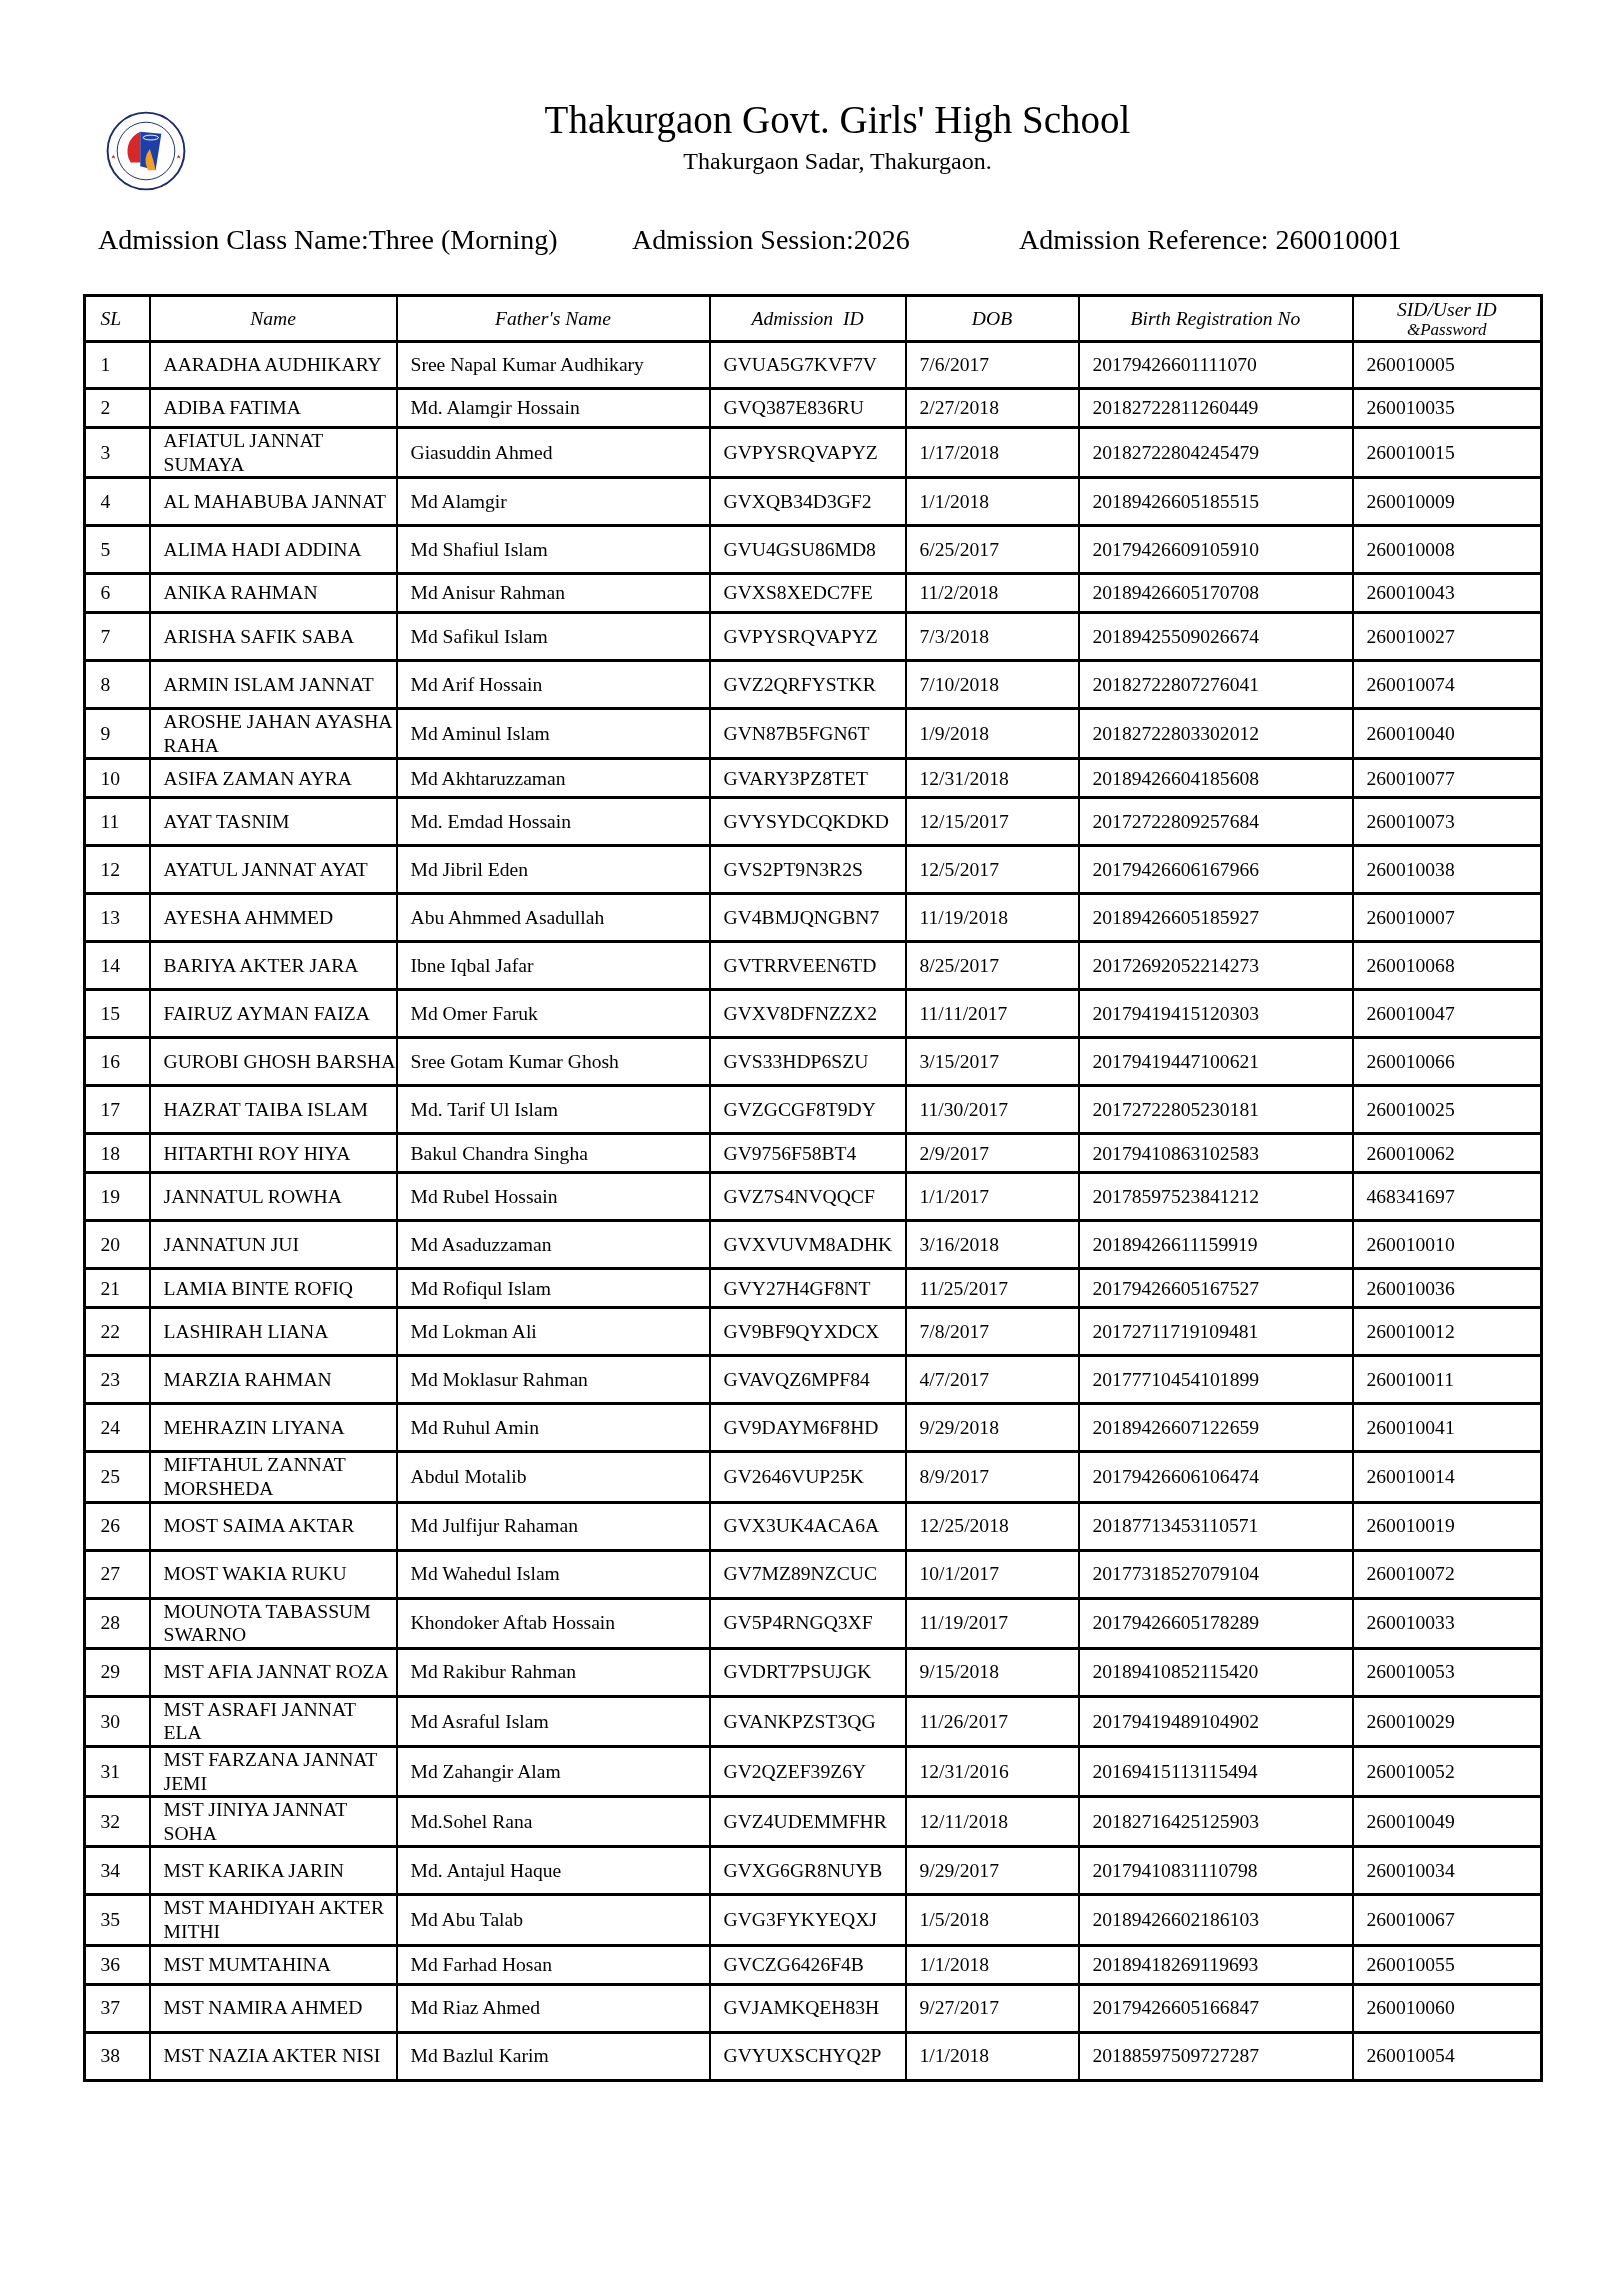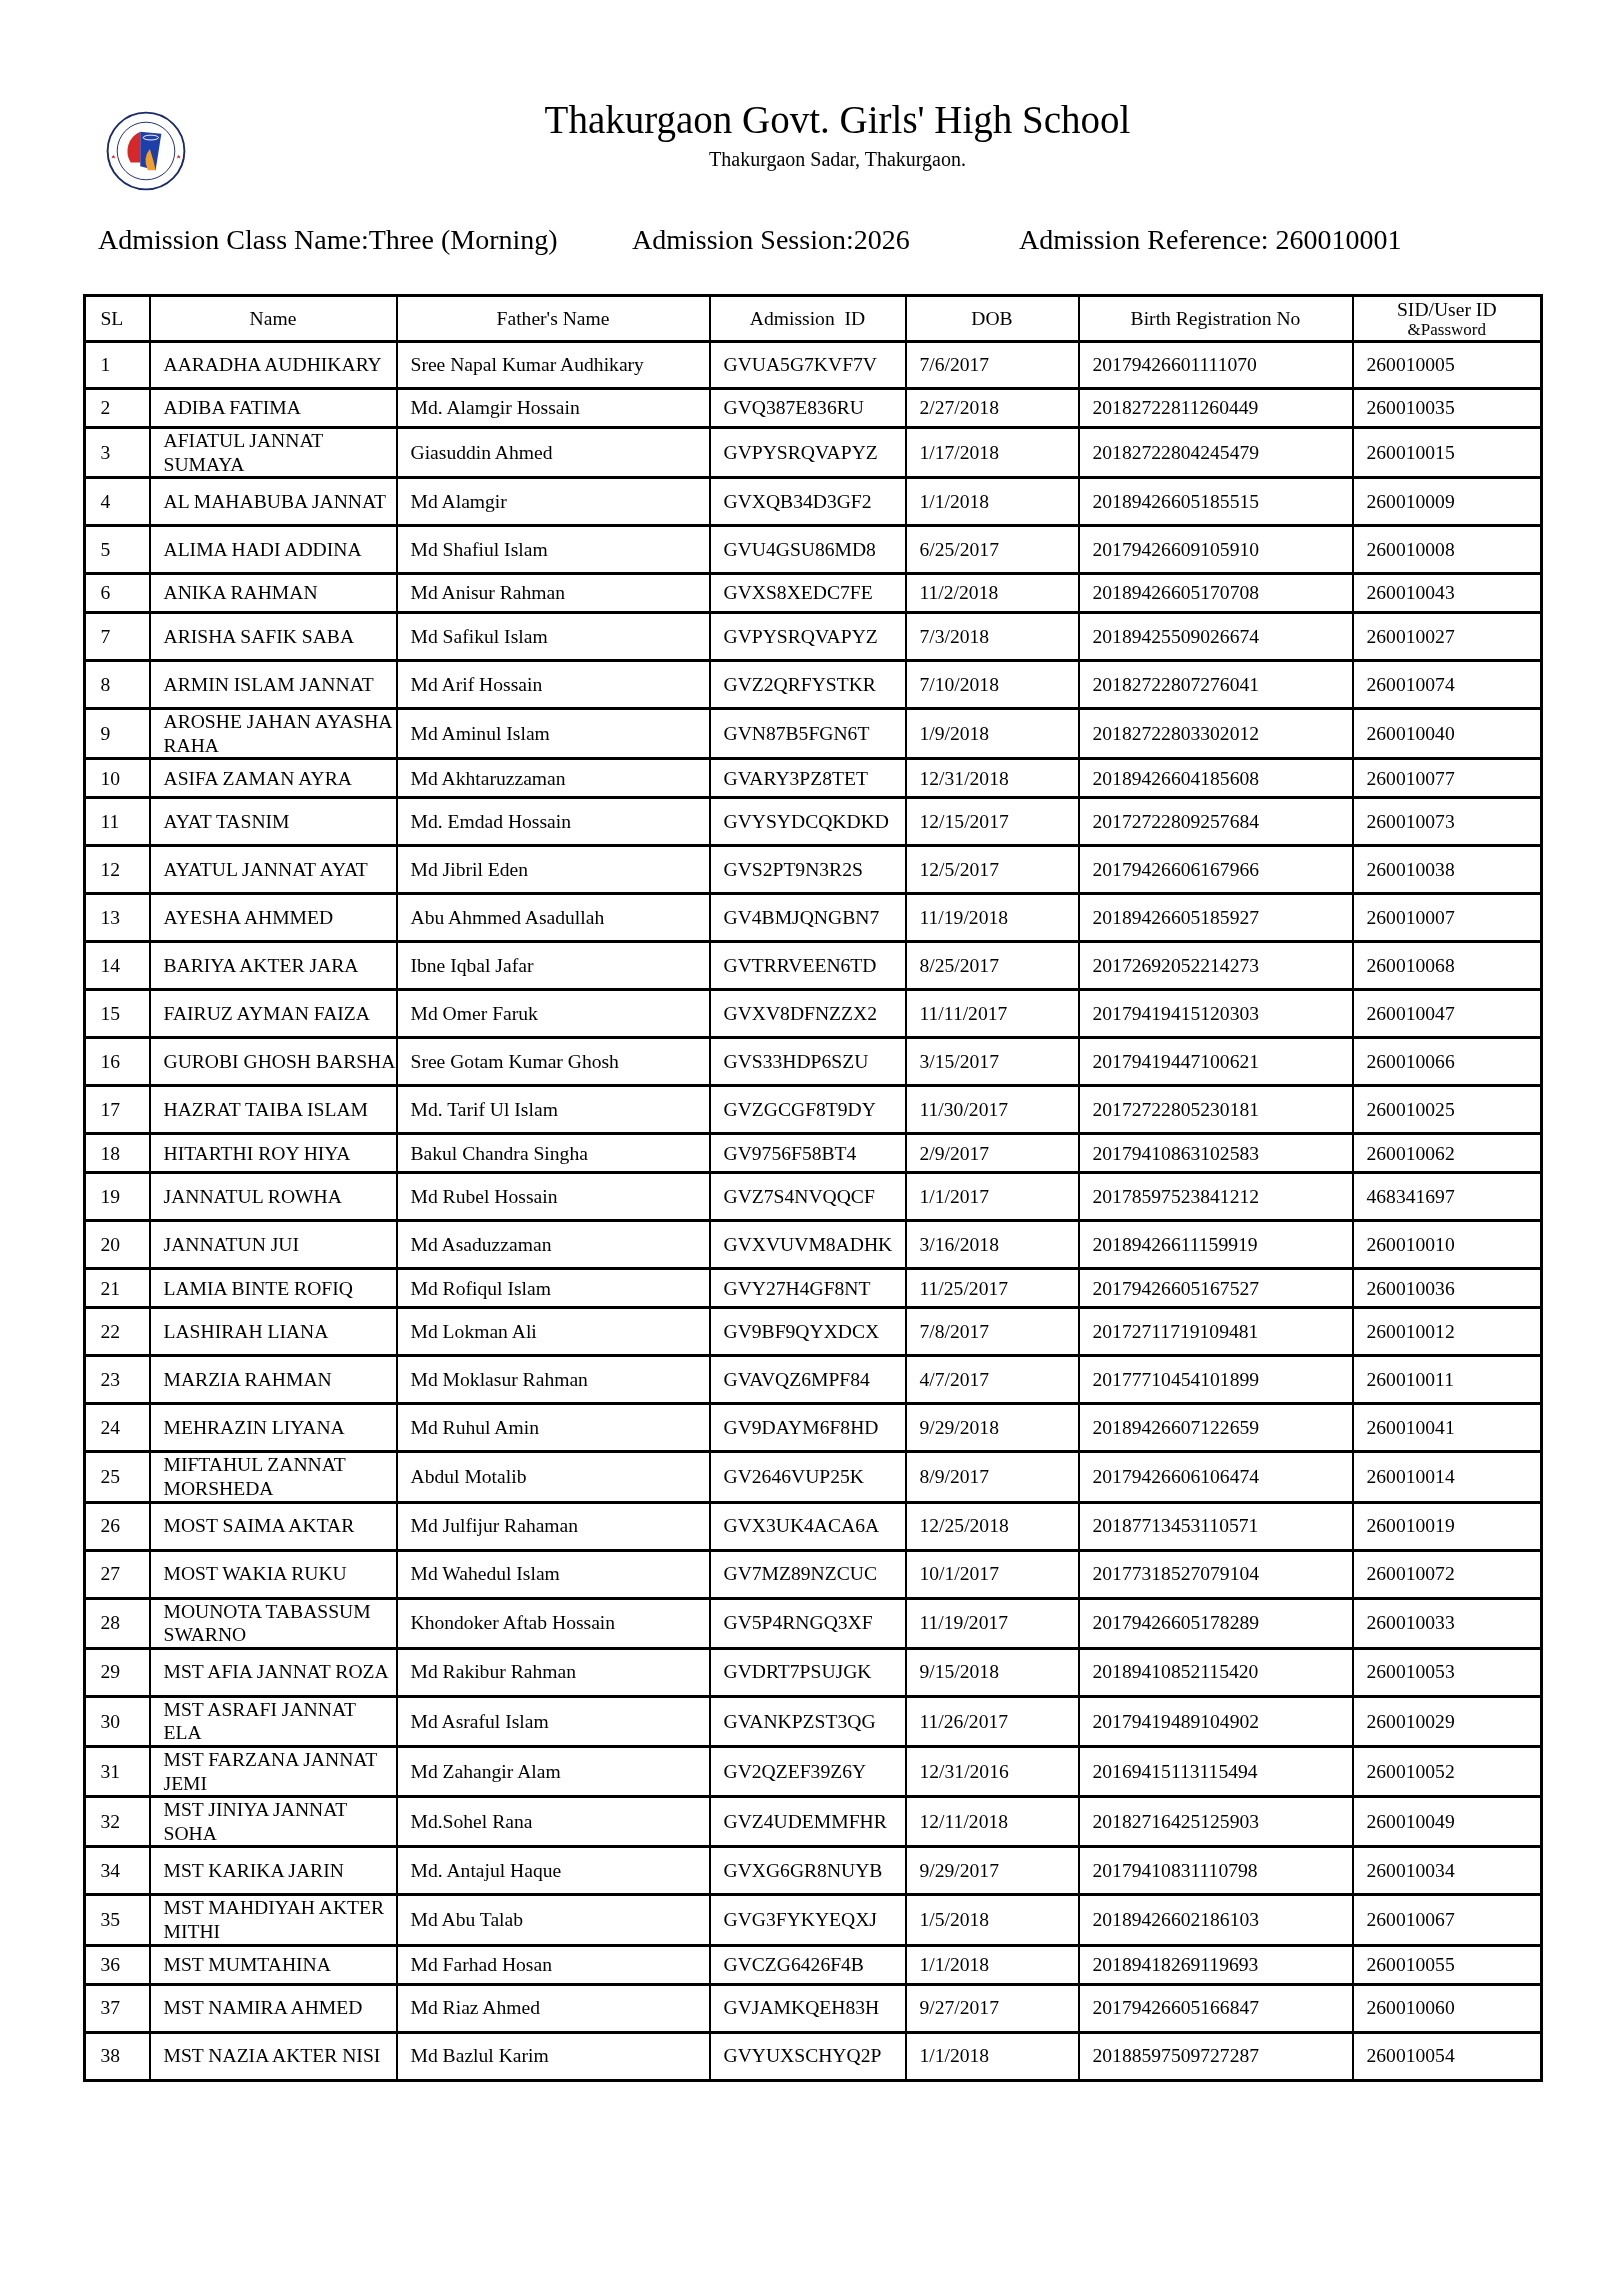--- a/index.html
+++ b/index.html
@@ -1,31 +1,31 @@
 <!DOCTYPE html>
 <html style="font-size:10.5px"><head>
 <meta charset="utf-8">
 <style>
   html, body { margin: 0; padding: 0; background: #ffffff; }
   body { width: 1623px; height: 2295px; position: relative; overflow: hidden;
          font-family: "Liberation Serif", "DejaVu Serif", serif; color: #000; }
   .logo { position: absolute; left: 98px; top: 103px; width: 96px; height: 96px; }
   .title { position: absolute; left: 0; right: 0; top: 97px; text-align: center; font-size: 39px; padding-left: 52px; }
-  .subtitle { position: absolute; left: 0; right: 0; top: 148px; text-align: center; font-size: 20px; padding-left: 52px; }
+  .subtitle { position: absolute; left: 0; right: 0; top: 148px; text-align: center; font-size: 24px; padding-left: 52px; }
   .meta { position: absolute; top: 224px; font-size: 28px; white-space: nowrap; }
   .meta.m1 { left: 98px; }
   .meta.m2 { left: 632px; }
   .meta.m3 { left: 1019px; }
   table.roster { position: absolute; left: 83px; top: 294px; border-collapse: collapse;
                  border: 3.3px solid #000; table-layout: fixed; }
   table.roster th, table.roster td { border: 2px solid #000; font-weight: normal; font-size: 19.6px;
                  line-height: 23.6px; vertical-align: middle; padding: 0 0 0 13px; text-align: left; }
   table.roster thead tr { border-bottom: 3.3px solid #000; }
   table.roster tbody tr { border-bottom: 3.3px solid #000; }
-  table.roster th { text-align: center; padding: 0 2.6px; height: 43px; }
+  table.roster th { text-align: center; padding: 0 2.6px; height: 43px; font-style: italic; }
   table.roster th.sl { text-align: left; padding-left: 14.4px; }
   table.roster th .small { font-size: 17px; display: block; line-height: 18.3px; }
   table.roster td.sl { padding-left: 14.4px; }
   .col-sl { width: 65px; } .col-name { width: 247px; } .col-father { width: 313px; }
   .col-adm { width: 196px; } .col-dob { width: 173px; } .col-brn { width: 274px; } .col-sid { width: 189px; }
   td.adm { word-break: break-all; padding-right: 9.2px; }
 </style>
 </head>
 <body>
 

